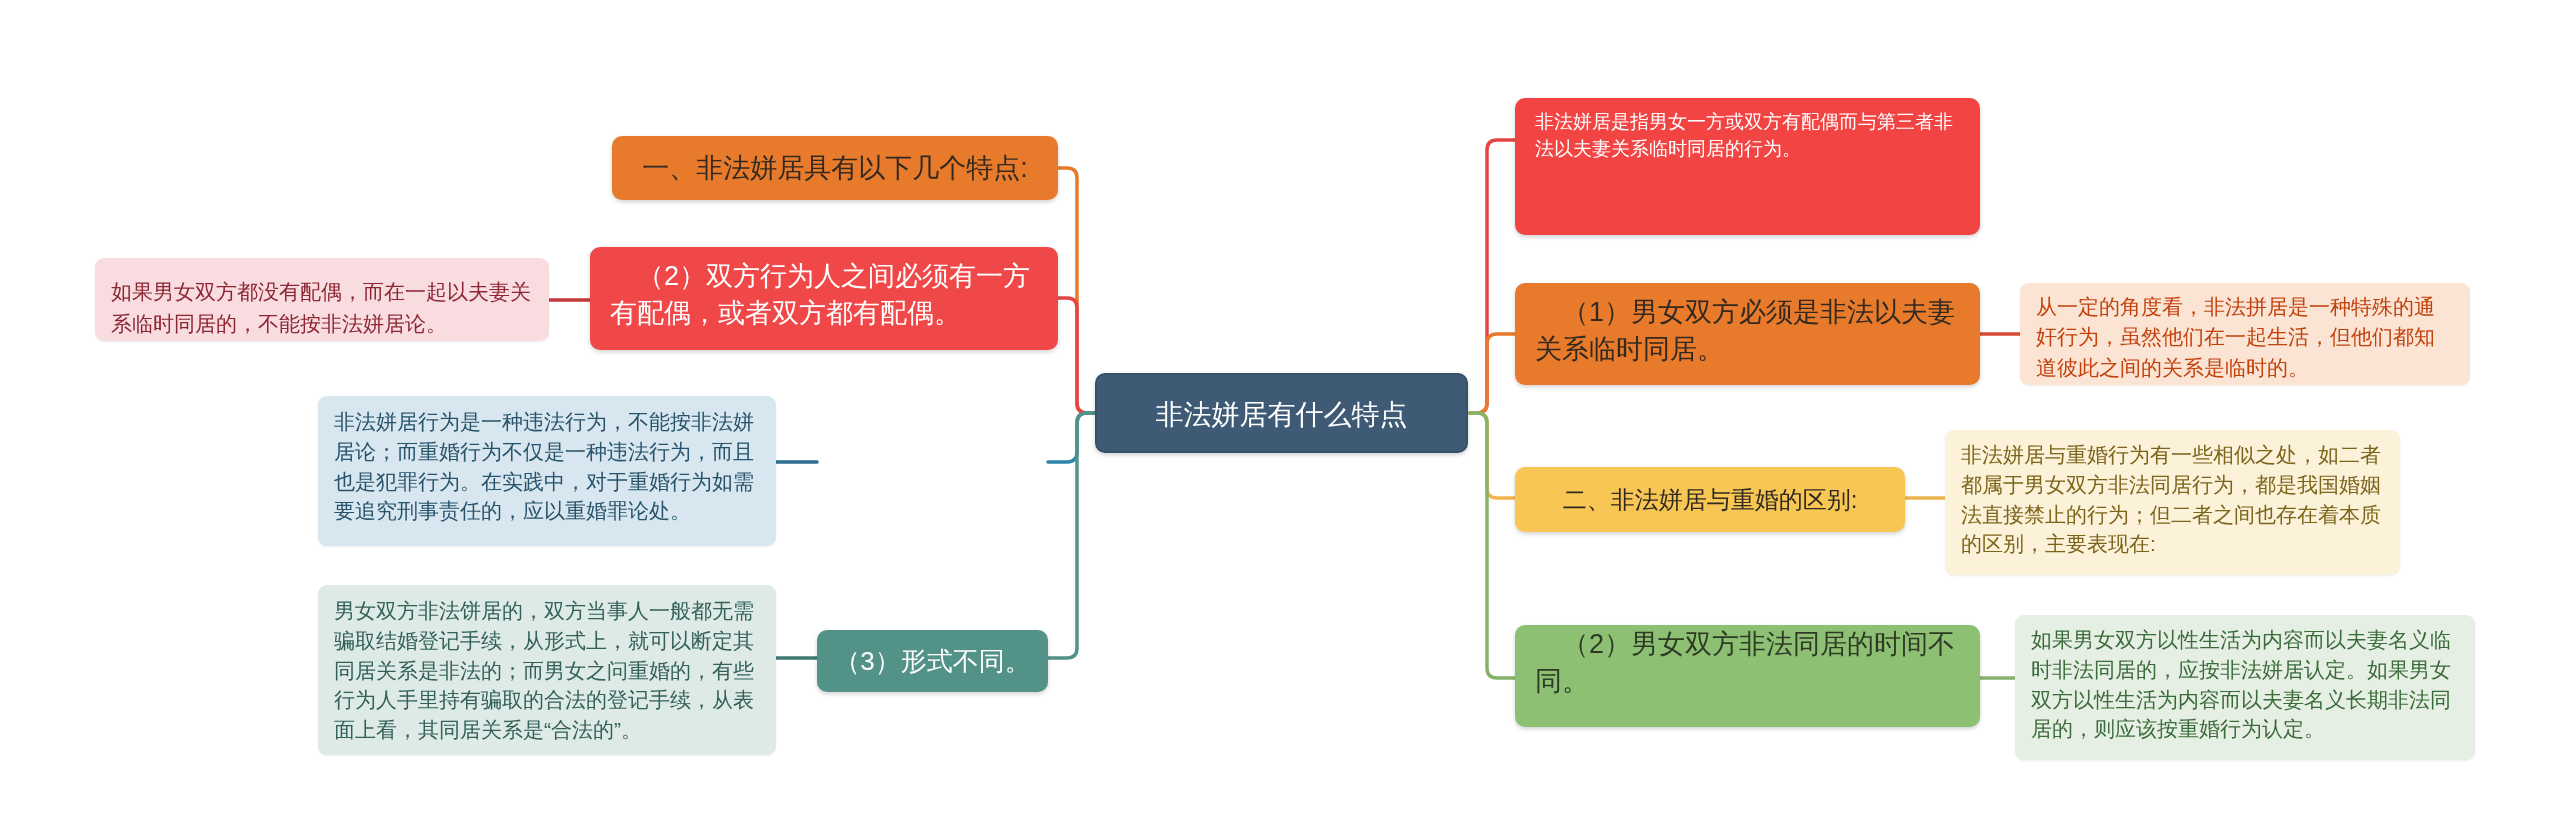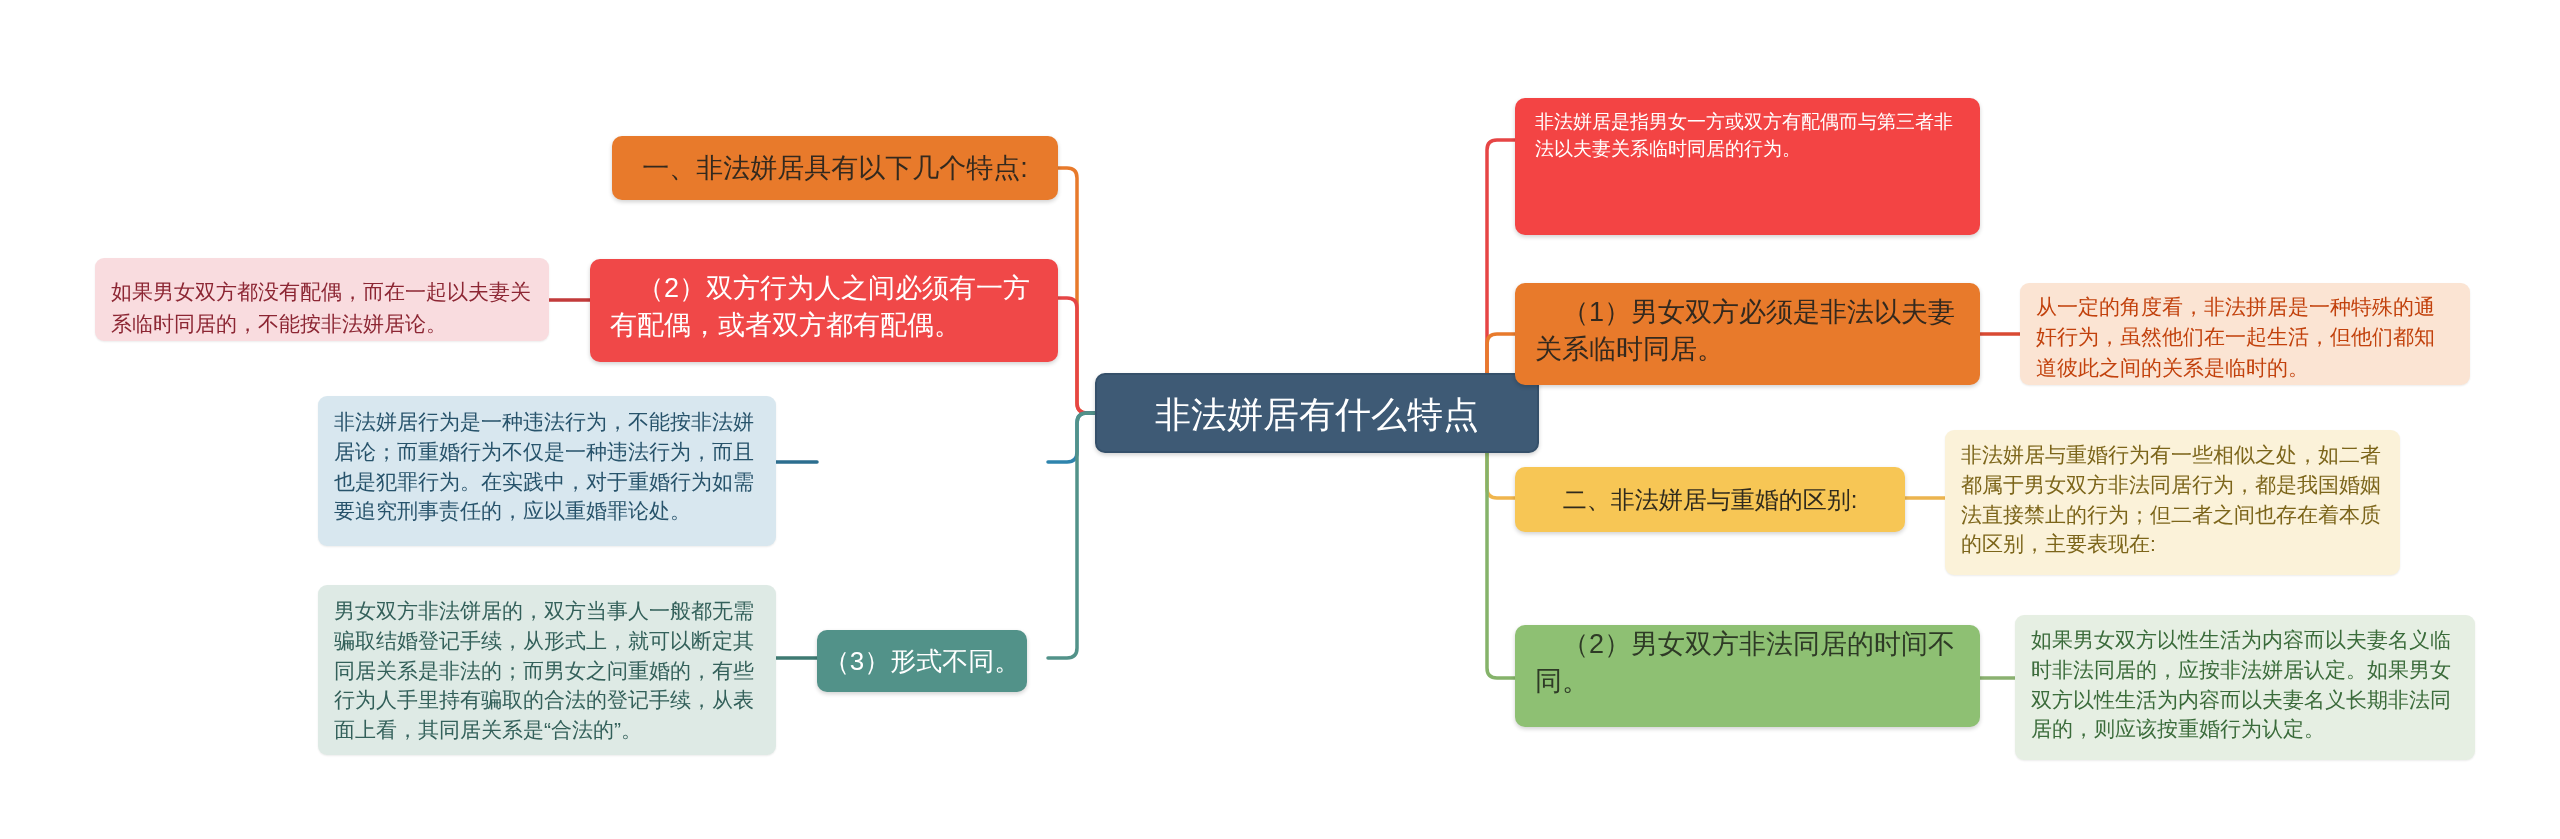--- a/index.html
+++ b/index.html
@@ -2,37 +2,37 @@
 <html><head>
 <meta charset="utf-8">
 <style>
   html,body{margin:0;padding:0;background:#ffffff;}
   body{font-family:"Liberation Sans","DejaVu Sans",sans-serif;}
   .canvas{position:relative;width:2560px;height:839px;background:#ffffff;overflow:hidden;}
   .wires{position:absolute;left:0;top:0;width:2560px;height:839px;}
   .node{position:absolute;box-sizing:border-box;border-radius:10px;word-break:break-all;}
   .solid{box-shadow:0 2px 4px rgba(0,0,0,.18);}
   .soft{box-shadow:0 1px 2px rgba(0,0,0,.08);border-radius:9px;}
-  .center-node{left:1095px;top:373px;width:444px;height:80px;background:#3E5A75;
-    color:#ffffff;font-size:36px;line-height:80px;text-align:center;border:2px solid #35506A;}
+  .center-node{left:1095px;top:373px;width:373px;height:80px;background:#3E5A75;
+    color:#ffffff;font-size:28px;line-height:80px;text-align:center;border:2px solid #35506A;}
   .lbl{display:flex;align-items:center;}
   
   .l-header{left:612px;top:136px;width:446px;height:64px;background:#E87A2B;color:#33291E;
     font-size:27px;justify-content:center;}
-  .l-point2{left:590px;top:259px;width:468px;height:103px;background:#F04848;color:#ffffff;
+  .l-point2{left:590px;top:247px;width:468px;height:103px;background:#F04848;color:#ffffff;
     font-size:27px;line-height:1.38;padding:11px 20px;text-indent:1em;}
   .pink-note{left:95px;top:258px;width:454px;height:83px;background:#F9DCDF;color:#8C2633;
     font-size:21px;line-height:1.5;padding:18px 16px;}
   .lb-note{left:318px;top:396px;width:458px;height:150px;background:#D8E7EF;color:#27536B;
     font-size:21px;line-height:1.42;padding:11px 16px;}
   .l-diff1{left:817px;top:437px;width:231px;height:60px;background:#2E84AD;color:#ffffff;
     font-size:26px;justify-content:center;}
   .lt-note{left:318px;top:585px;width:458px;height:170px;background:#DEEAE5;color:#33605A;
     font-size:21px;line-height:1.42;padding:11px 16px;}
-  .l-diff3{left:817px;top:630px;width:210px;height:62px;background:#529289;color:#ffffff;
+  .l-diff3{left:817px;top:630px;width:231px;height:62px;background:#529289;color:#ffffff;
     font-size:26px;justify-content:center;}
   
   .r-def{left:1515px;top:98px;width:465px;height:137px;background:#F34444;color:#ffffff;
     font-size:19px;line-height:1.4;padding:11px 20px;}
   .r-point1{left:1515px;top:283px;width:465px;height:102px;background:#E87A2B;color:#33291E;
     font-size:27px;line-height:1.38;padding:11px 20px;text-indent:1em;}
   .peach-note{left:2020px;top:283px;width:450px;height:102px;background:#FBE4D3;color:#c2410c;
     font-size:21px;line-height:1.45;padding:9px 16px;}
   .r-diffhdr{left:1515px;top:467px;width:390px;height:65px;background:#F7C655;color:#2F2A1D;
     font-size:24px;justify-content:center;}

